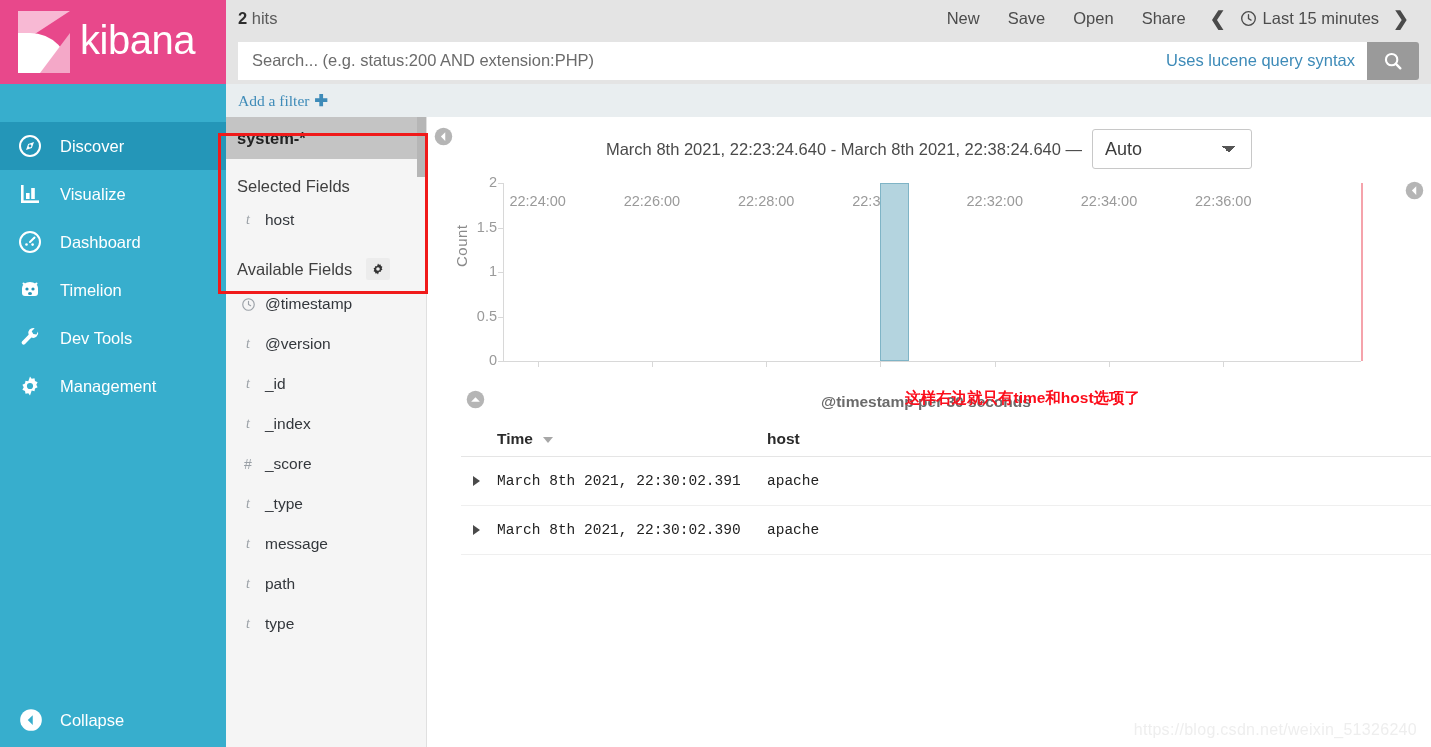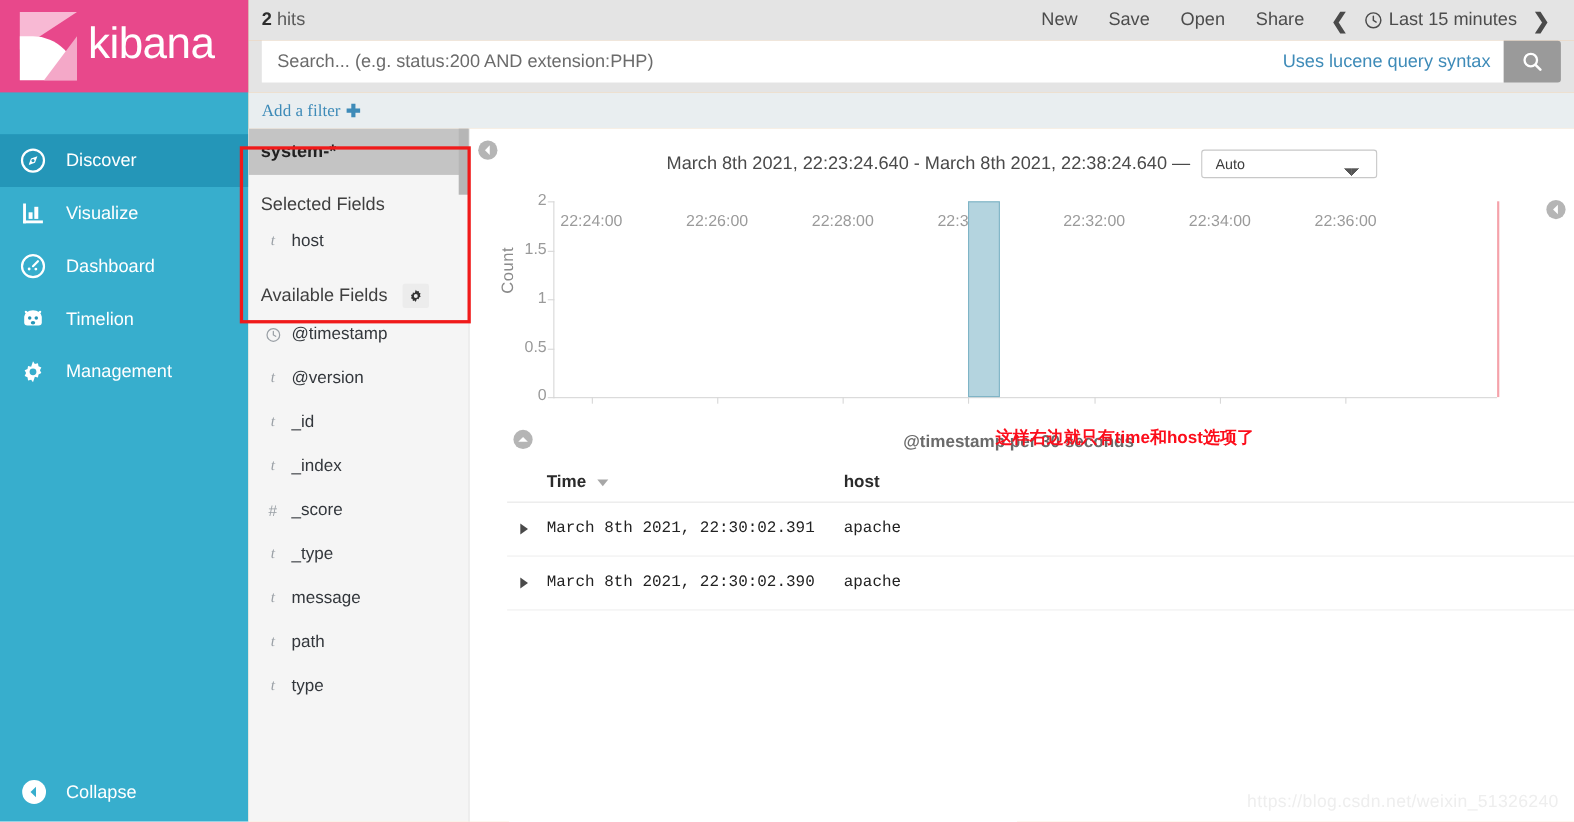--- a/index.html
+++ b/index.html
@@ -161,20 +161,21 @@
     align-items: center;
     gap: 6px;
     cursor: pointer;
     padding: 0 4px;
   }
 
   .searchrow {
     height: 47px;
     background: #e4e4e4;
     display: flex;
+    align-items: center;
     padding: 0 12px;
     box-sizing: border-box;
   }
   .searchbox {
     flex: 1;
     height: 38px;
     background: #ffffff;
     display: flex;
     align-items: center;
     padding-left: 12px;
@@ -347,25 +348,25 @@
     gap: 10px;
     padding-top: 6px;
     box-sizing: border-box;
   }
   .timerange-text {
     font-size: 16.5px;
     color: #4a4a4a;
   }
   .interval-select {
     width: 160px;
-    height: 26px;
+    height: 40px;
     border: 1px solid #c8c8c8;
     border-radius: 3px;
     background: #ffffff;
-    font-size: 13px;
+    font-size: 18px;
     color: #3d3d3d;
     padding-left: 12px;
     font-family: "Liberation Sans", sans-serif;
     cursor: pointer;
     appearance: none;
     background-image: linear-gradient(45deg, transparent 50%, #555 50%), linear-gradient(135deg, #555 50%, transparent 50%);
     background-position: calc(100% - 22px) 16px, calc(100% - 15px) 16px;
     background-size: 7px 7px, 7px 7px;
     background-repeat: no-repeat;
   }
@@ -581,20 +582,28 @@
               <path d="M4 10a8 6 0 0116 0v5a3 3 0 01-3 3H7a3 3 0 01-3-3z" fill="#fff"></path>
               <circle cx="9" cy="11" r="1.6" fill="#2496b8"></circle>
               <circle cx="15" cy="11" r="1.6" fill="#2496b8"></circle>
               <ellipse cx="12" cy="15.4" rx="2" ry="1.5" fill="#2496b8"></ellipse>
               <path d="M5.5 5.5l2 2M18.5 5.5l-2 2" stroke="#fff" stroke-width="2" stroke-linecap="round"></path>
             </svg>
         </span>
         <span>Timelion</span>
       </div>
 
+      <div class="nav-item">
+        <span class="nav-ico">
+          <svg width="24" height="24" viewBox="0 0 24 24">
+              <path d="M20 5.5a5 5 0 01-6.6 6.1L6.8 18.2a2 2 0 01-2.8-2.8l6.6-6.6A5 5 0 0116.7 2.2l-3 3 1.6 2.8 3.1 0.5z" fill="#fff"></path>
+            </svg>
+        </span>
+        <span>Dev Tools</span>
+      </div>
 
       <div class="nav-item">
         <span class="nav-ico">
           <svg width="24" height="24" viewBox="0 0 24 24">
               <path d="M12 2.5l1.7 2.3 2.8-.6.5 2.8 2.6 1.2-1.3 2.5 1.3 2.5-2.6 1.2-.5 2.8-2.8-.6L12 21.5l-1.7-2.3-2.8.6-.5-2.8-2.6-1.2L5.7 13.2 4.4 10.7 7 9.5l.5-2.8 2.8.6z" fill="#fff"></path>
               <circle cx="12" cy="12" r="3.1" fill="#37aecd"></circle>
             </svg>
         </span>
         <span>Management</span>
       </div>

